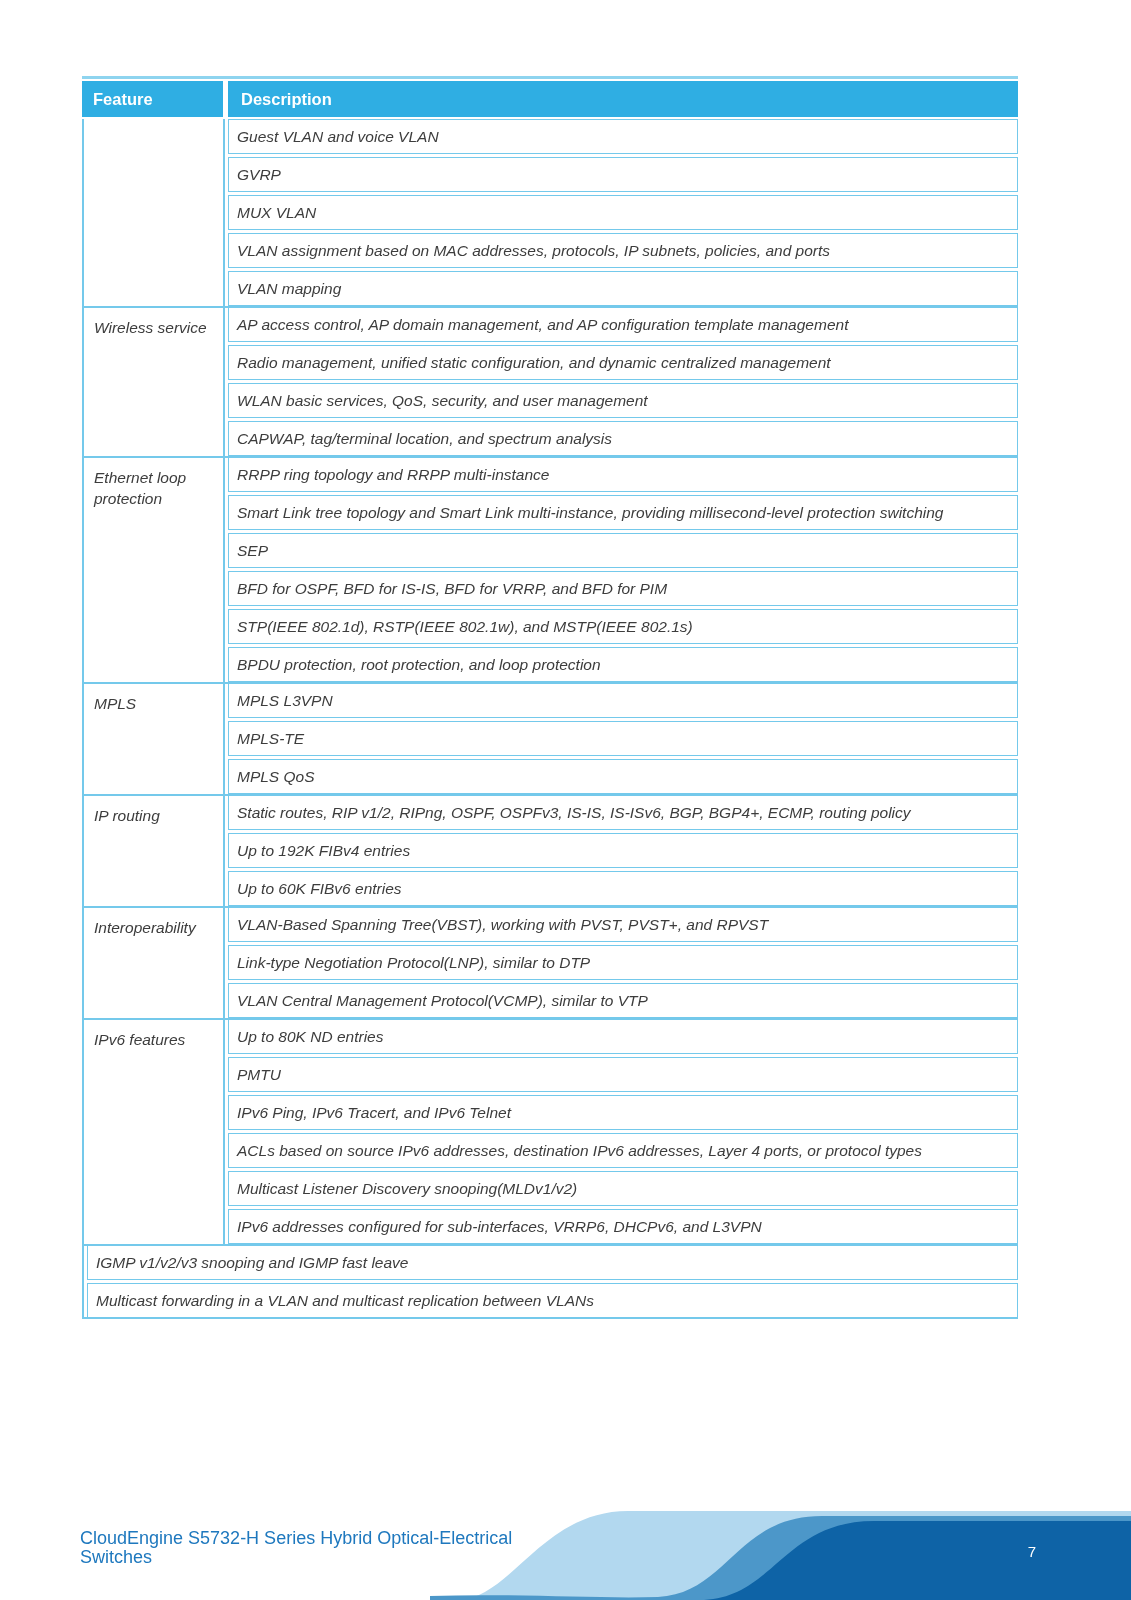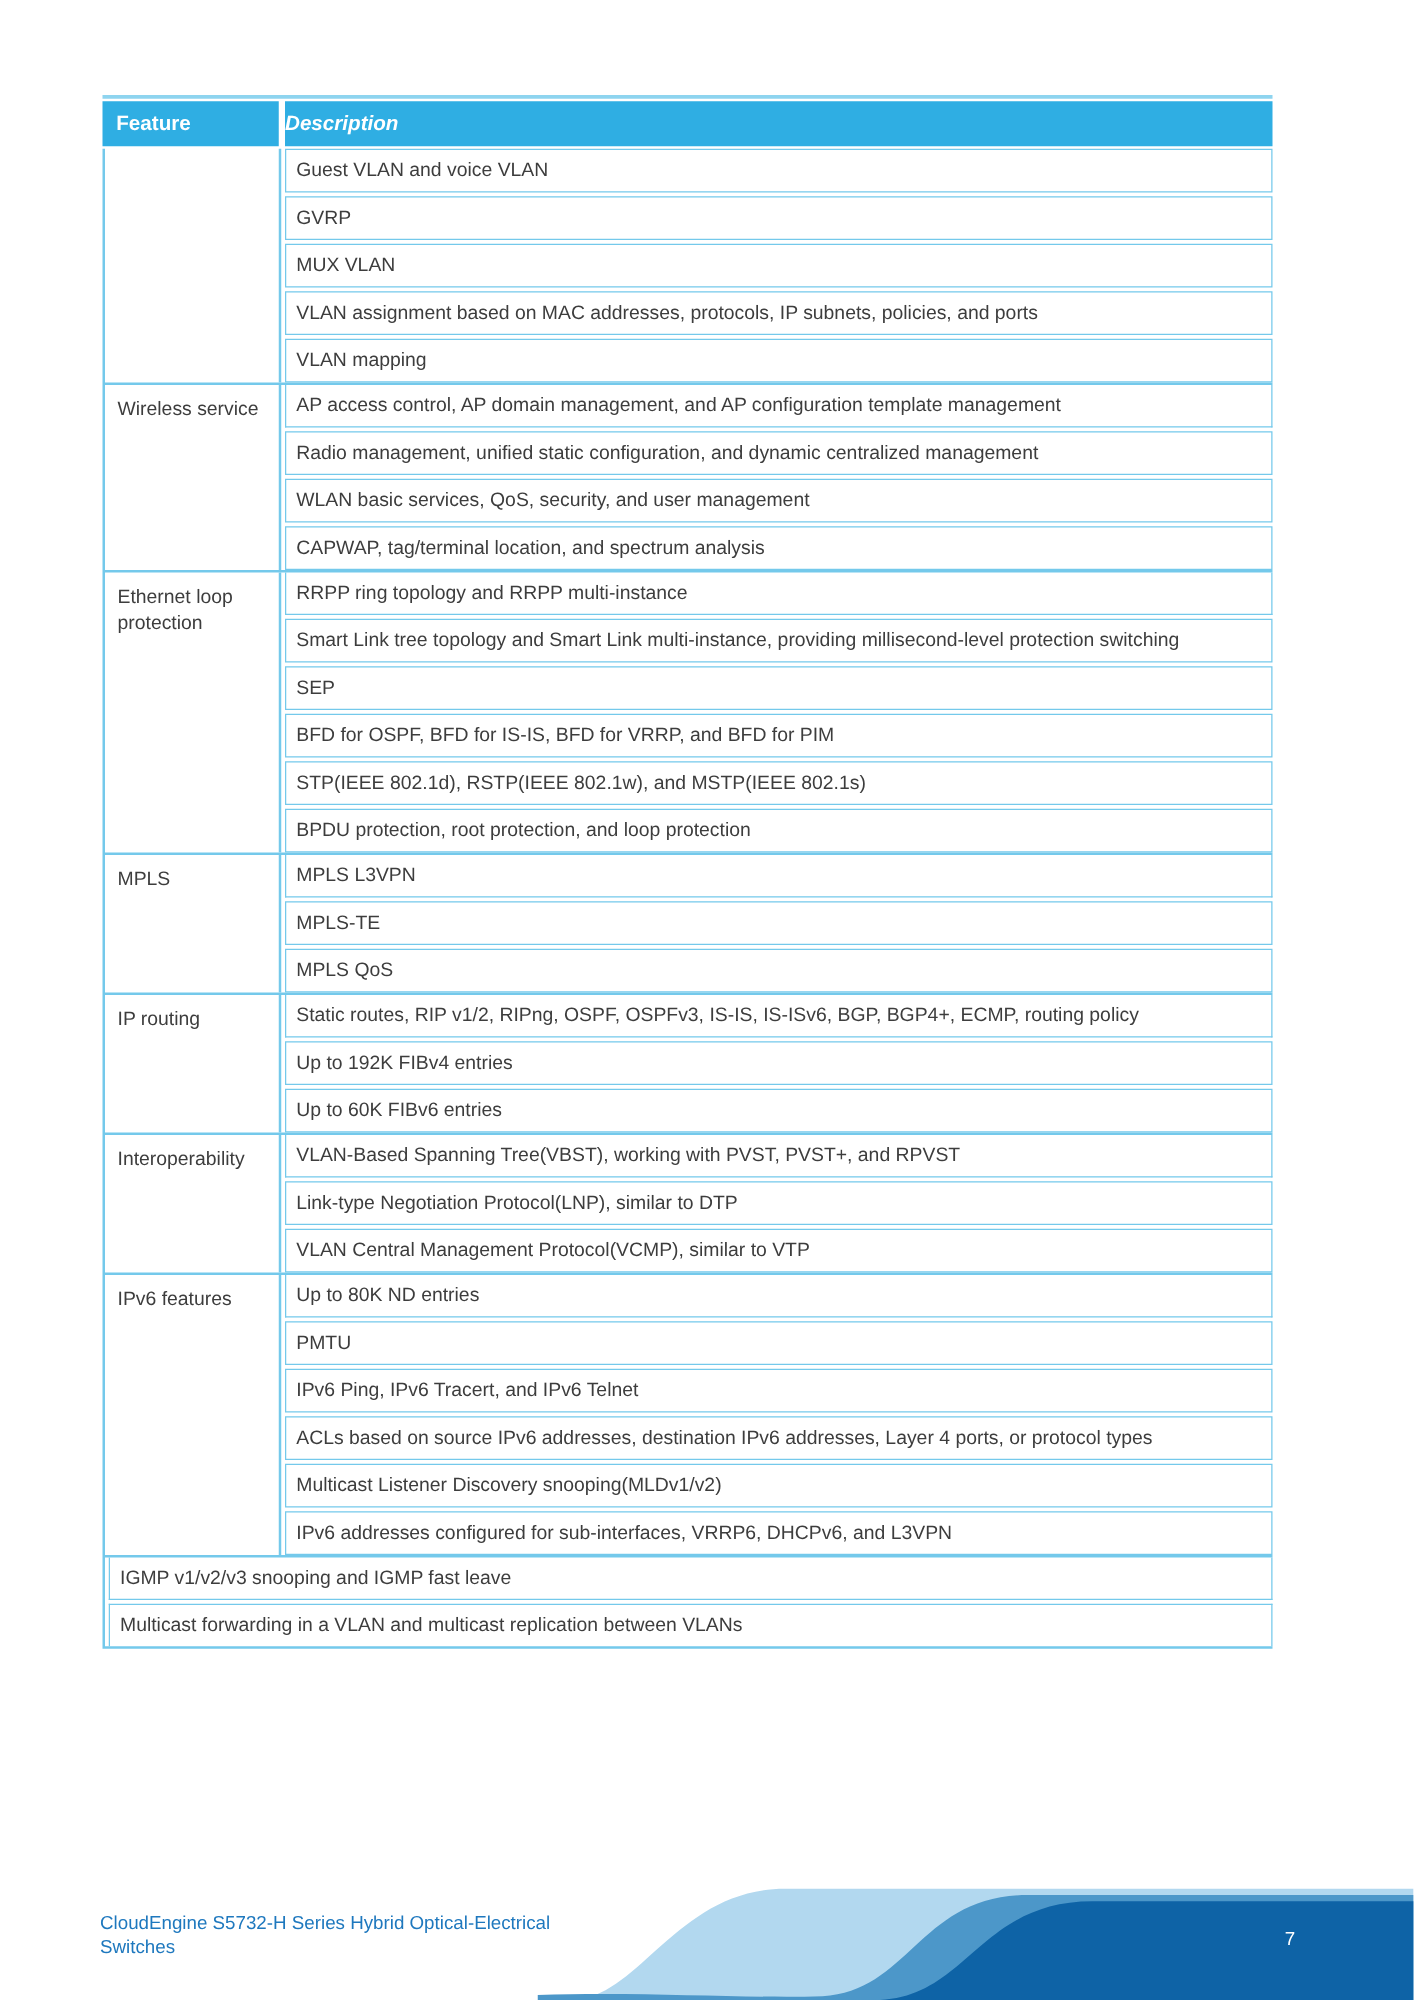--- a/index.html
+++ b/index.html
@@ -9,42 +9,42 @@
   }
   
   .ftable { position:absolute; left:82px; top:76px; width:936px;border-radius:28px; }
   .top-rule { height:3px; background:var(--top-rule); margin-bottom:2px; }
   .thead { display:flex; margin-bottom:2px; }
   .th {
     background:var(--header-bg); color:var(--header-text); font-weight:bold;
     font-size:16.5px; height:36px; display:flex; align-items:center; box-sizing:border-box;
   }
   .th-feature { width:141px; min-width:141px; padding-left:11px; margin-right:5px; }
-  .th-desc { flex:1; padding-left:0;font-style:italic; }
+  .th-desc { flex:1; padding-left:13px; }
   .tbody { border-left:2px solid var(--table-border); }
-  .section { display:flex; }
+  .section { display:flex;font-style:italic; }
   .section + .section { border-top:2px solid var(--table-border); }
   .section:last-child { border-bottom:2px solid var(--table-border); }
   .feature-cell {
     width:141px; min-width:141px; box-sizing:border-box;
     border-right:2px solid var(--table-border);
     padding:9px 1px 0 10px; font-size:15.5px; line-height:21px; color:var(--cell-text);
   }
   .rows { flex:1; display:flex; flex-direction:column; padding-left:3px; min-width:0; }
   .desc-row {
     height:33px; border:1.5px solid var(--table-border); margin-top:3px;
     display:flex; align-items:center; padding-left:8px;
     font-size:15.5px; color:var(--cell-text); white-space:nowrap; overflow:hidden;
   }
   .rows .desc-row:first-child { margin-top:0; }
   .section + .section .desc-row:first-child { border-top:none; }
   .section:last-child .desc-row:last-child { border-bottom:none; }
   
   .footer-text {
-    position:absolute; left:80px; top:1529px; font-size:15px; line-height:19px;
+    position:absolute; left:80px; top:1529px; font-size:18px; line-height:19px;
     color:var(--footer-text); z-index:2;
   }
   .wave { position:absolute; left:430px; top:1508px; width:701px; height:92px; z-index:1; }
   .wave .l1 { fill:var(--wave-light); }
   .wave .l2 { fill:var(--wave-medium); }
   .wave .l3 { fill:var(--wave-dark); }
   .page-num {
     position:absolute; left:1016px; top:1543px; width:32px; text-align:center;
     font-size:15px; color:var(--page-number-text); z-index:3;
   }

